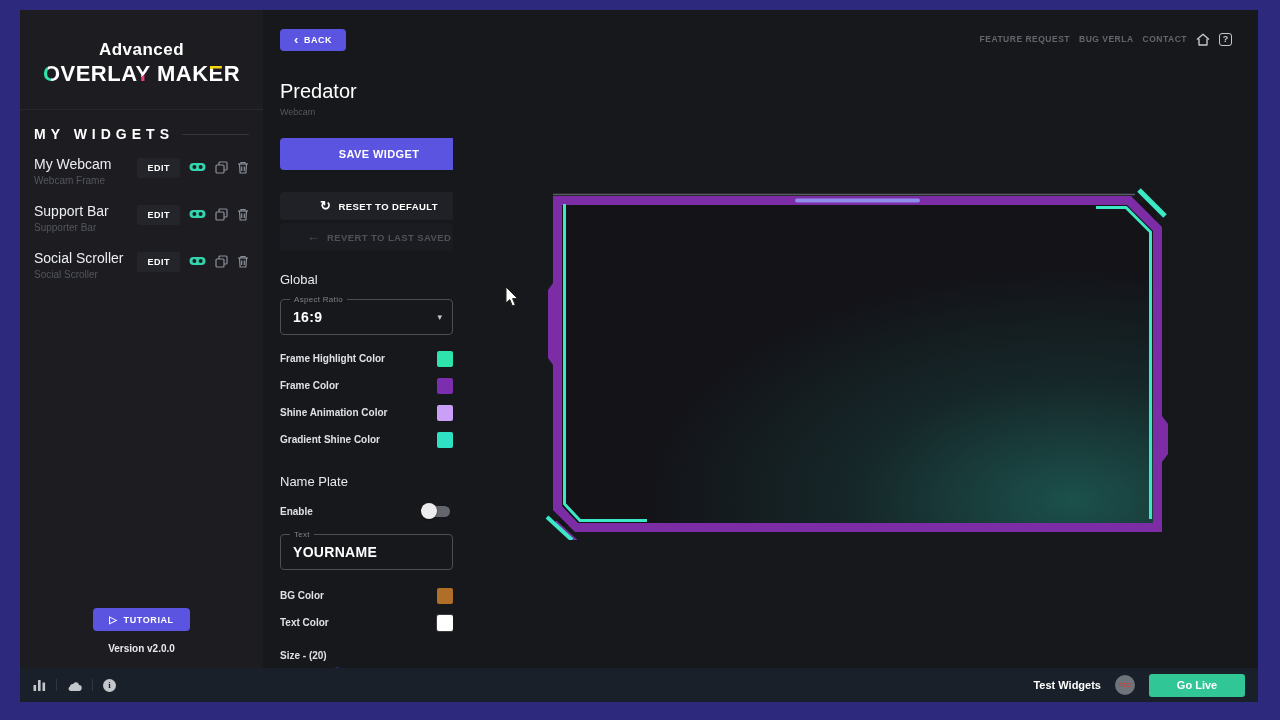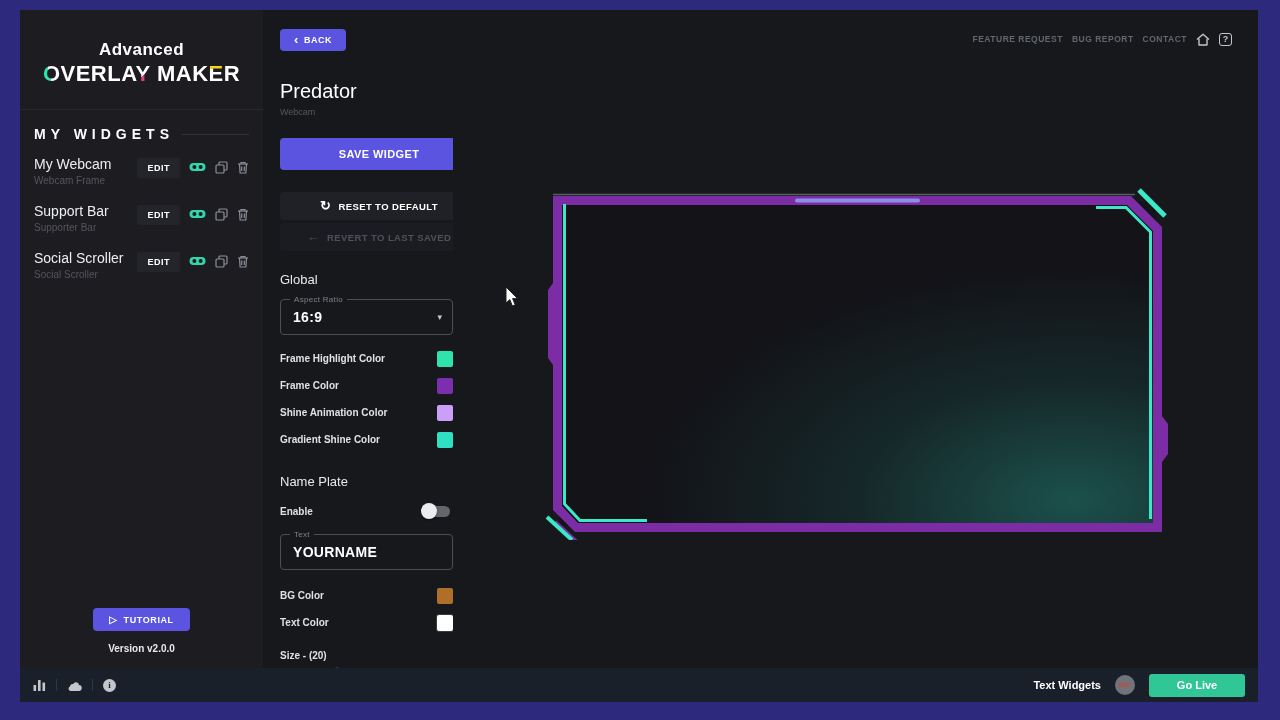--- a/index.html
+++ b/index.html
@@ -225,21 +225,21 @@
     </div>
 
     <div class="main">
       <button class="back-btn" style="background-color: rgb(90, 84, 224);">
         <span class="chev">‹</span>
         <span>BACK</span>
       </button>
 
       <div class="top-nav">
         <button class="nav-link">FEATURE REQUEST</button>
-        <button class="nav-link">BUG REPORT</button>
+        <button class="nav-link">BUG VERLA</button>
         <button class="nav-link">CONTACT</button>
         <button class="nav-icon">
           <svg width="14" height="13" viewBox="0 0 14 13" fill="none" stroke="#c3c6cb" stroke-width="1.4" stroke-linejoin="round">
               <path d="M1 6.5 L7 1.2 L13 6.5"></path>
               <path d="M3 5.8 V12 h8 V5.8"></path>
             </svg>
         </button>
         <button class="nav-icon">
           <span class="help-box">?</span>
         </button>
@@ -368,21 +368,21 @@
             <path d="M12 5.1 a3 3 0 0 0 -5.8 -1 A2.6 2.6 0 0 0 3 6.6 a2.3 2.3 0 0 0 0.4 4.4 h8.2 a2.6 2.6 0 0 0 0.4 -5.9 Z"></path>
           </svg>
       </button>
       <div class="status-div"></div>
       <button class="icon-btn">
         <span class="info-circle">i</span>
       </button>
     </div>
     <div class="status-spacer"></div>
     <div class="status-right">
-      <span class="test-widgets">Text Widgets</span>
+      <span class="test-widgets">Test Widgets</span>
       <div class="rec-badge">REC</div>
       <button class="go-live-btn" style="background-color: rgb(49, 198, 149);">Go Live</button>
     </div>
   </div>
 </div>
 
 <svg class="cursor" width="17" height="22" viewBox="0 0 17 22">
   <polygon points="1,0 1,16 4.8,12.6 7.4,19 10.2,17.8 7.6,11.6 12.6,11.6" fill="#fff" stroke="#222" stroke-width="1"></polygon>
 </svg>
 

